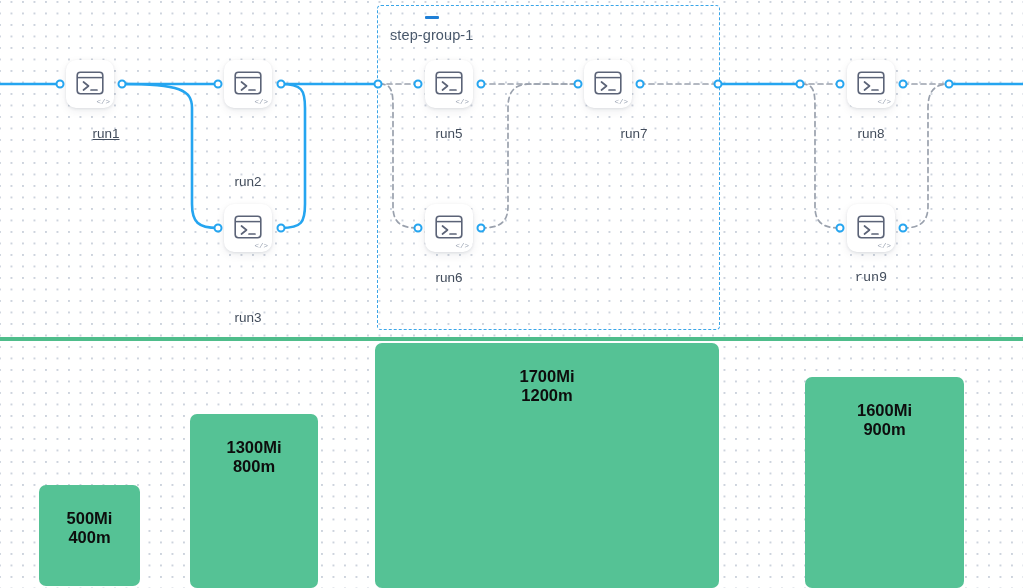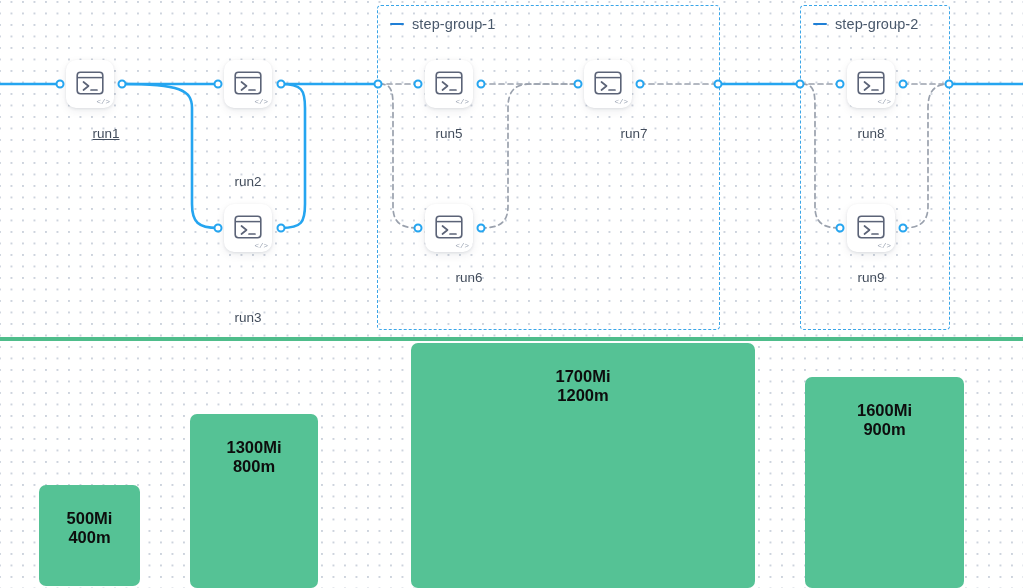--- a/index.html
+++ b/index.html
@@ -40,20 +40,21 @@
     position: absolute;
     top: 10px;
     left: 12px;
     display: flex;
     align-items: center;
     gap: 8px;
     font-size: 14.5px;
     color: #49586b;
     letter-spacing: 0.1px;
     white-space: nowrap;
+    flex-direction: column;
   }
   .group-toggle {
     display: inline-block;
     width: 14px;
     height: 2.5px;
     background: #1f7fd6;
     border-radius: 1px;
   }
   
   .node {
@@ -156,26 +157,20 @@
       <path d="M903,228 C920,228 928,222 928,206 L928,108 C928,92 934,84 949,84"></path>
     </g>
   </svg>
 
   <div class="group-box" id="g-0" style="left: 377px; top: 5px; width: 343px; height: 325px;">
     <div class="group-label">
       <span class="group-toggle"></span>
       <span>step-group-1</span>
     </div>
   </div>
-  <div class="group-box" id="g-1" style="left: 800px; top: 5px; width: 150px; height: 325px;">
-    <div class="group-label">
-      <span class="group-toggle"></span>
-      <span>step-group-2</span>
-    </div>
-  </div>
 
   <div id="nodes-layer">
       <div class="node" style="left: 66px; top: 60px;">
         <svg class="term" width="28" height="24" viewBox="0 0 28 24" fill="none">
           <rect x="1.2" y="1.2" width="25.6" height="21.6" rx="3.2" stroke="#5b6377" stroke-width="1.6"></rect>
           <line x1="1.8" y1="6.6" x2="26.2" y2="6.6" stroke="#5b6377" stroke-width="1.5"></line>
           <polyline points="7.5,11 12.5,15 7.5,19" stroke="#5b6377" stroke-width="1.7" fill="none" stroke-linecap="round" stroke-linejoin="round"></polyline>
           <line x1="15" y1="19" x2="21" y2="19" stroke="#5b6377" stroke-width="1.7" stroke-linecap="round"></line>
         </svg>
         <span class="codebadge">&lt;/&gt;</span>
@@ -213,21 +208,21 @@
       <div class="node-label" style="left: 449px; top: 126px;">run5</div>
       <div class="node" style="left: 425px; top: 204px;">
         <svg class="term" width="28" height="24" viewBox="0 0 28 24" fill="none">
           <rect x="1.2" y="1.2" width="25.6" height="21.6" rx="3.2" stroke="#5b6377" stroke-width="1.6"></rect>
           <line x1="1.8" y1="6.6" x2="26.2" y2="6.6" stroke="#5b6377" stroke-width="1.5"></line>
           <polyline points="7.5,11 12.5,15 7.5,19" stroke="#5b6377" stroke-width="1.7" fill="none" stroke-linecap="round" stroke-linejoin="round"></polyline>
           <line x1="15" y1="19" x2="21" y2="19" stroke="#5b6377" stroke-width="1.7" stroke-linecap="round"></line>
         </svg>
         <span class="codebadge">&lt;/&gt;</span>
       </div>
-      <div class="node-label" style="left: 449px; top: 270px; margin-left: 20px;">run6</div>
+      <div class="node-label" style="left: 449px; top: 270px;">run6</div>
       <div class="node" style="left: 584px; top: 60px;">
         <svg class="term" width="28" height="24" viewBox="0 0 28 24" fill="none">
           <rect x="1.2" y="1.2" width="25.6" height="21.6" rx="3.2" stroke="#5b6377" stroke-width="1.6"></rect>
           <line x1="1.8" y1="6.6" x2="26.2" y2="6.6" stroke="#5b6377" stroke-width="1.5"></line>
           <polyline points="7.5,11 12.5,15 7.5,19" stroke="#5b6377" stroke-width="1.7" fill="none" stroke-linecap="round" stroke-linejoin="round"></polyline>
           <line x1="15" y1="19" x2="21" y2="19" stroke="#5b6377" stroke-width="1.7" stroke-linecap="round"></line>
         </svg>
         <span class="codebadge">&lt;/&gt;</span>
       </div>
       <div class="node-label" style="left: 634px; top: 126px;">run7</div>
@@ -243,21 +238,21 @@
       <div class="node-label" style="left: 871px; top: 126px;">run8</div>
       <div class="node" style="left: 847px; top: 204px;">
         <svg class="term" width="28" height="24" viewBox="0 0 28 24" fill="none">
           <rect x="1.2" y="1.2" width="25.6" height="21.6" rx="3.2" stroke="#5b6377" stroke-width="1.6"></rect>
           <line x1="1.8" y1="6.6" x2="26.2" y2="6.6" stroke="#5b6377" stroke-width="1.5"></line>
           <polyline points="7.5,11 12.5,15 7.5,19" stroke="#5b6377" stroke-width="1.7" fill="none" stroke-linecap="round" stroke-linejoin="round"></polyline>
           <line x1="15" y1="19" x2="21" y2="19" stroke="#5b6377" stroke-width="1.7" stroke-linecap="round"></line>
         </svg>
         <span class="codebadge">&lt;/&gt;</span>
       </div>
-      <div class="node-label" style="left: 871px; top: 270px;">run9</div>
+      <div class="node-label" style="left: 871px; top: 270px; font-family: Liberation Mono, monospace;">run9</div>
     </div>
 
   <div id="handles-layer">
       <div class="handle" style="left: 60px; top: 84px;"></div>
       <div class="handle" style="left: 122px; top: 84px;"></div>
       <div class="handle" style="left: 218px; top: 84px;"></div>
       <div class="handle" style="left: 281px; top: 84px;"></div>
       <div class="handle" style="left: 218px; top: 228px;"></div>
       <div class="handle" style="left: 281px; top: 228px;"></div>
       <div class="handle" style="left: 378px; top: 84px;"></div>
@@ -284,21 +279,21 @@
           <div>500Mi</div>
           <div>400m</div>
         </div>
       </div>
       <div class="bar" style="left: 190px; top: 414px; width: 128px; height: 174px;">
         <div class="bar-text">
           <div>1300Mi</div>
           <div>800m</div>
         </div>
       </div>
-      <div class="bar" style="left: 375px; top: 343px; width: 344px; height: 245px; margin-left: 36px;">
+      <div class="bar" style="left: 375px; top: 343px; width: 344px; height: 245px;">
         <div class="bar-text">
           <div>1700Mi</div>
           <div>1200m</div>
         </div>
       </div>
       <div class="bar" style="left: 805px; top: 377px; width: 159px; height: 211px;">
         <div class="bar-text">
           <div>1600Mi</div>
           <div>900m</div>
         </div>

